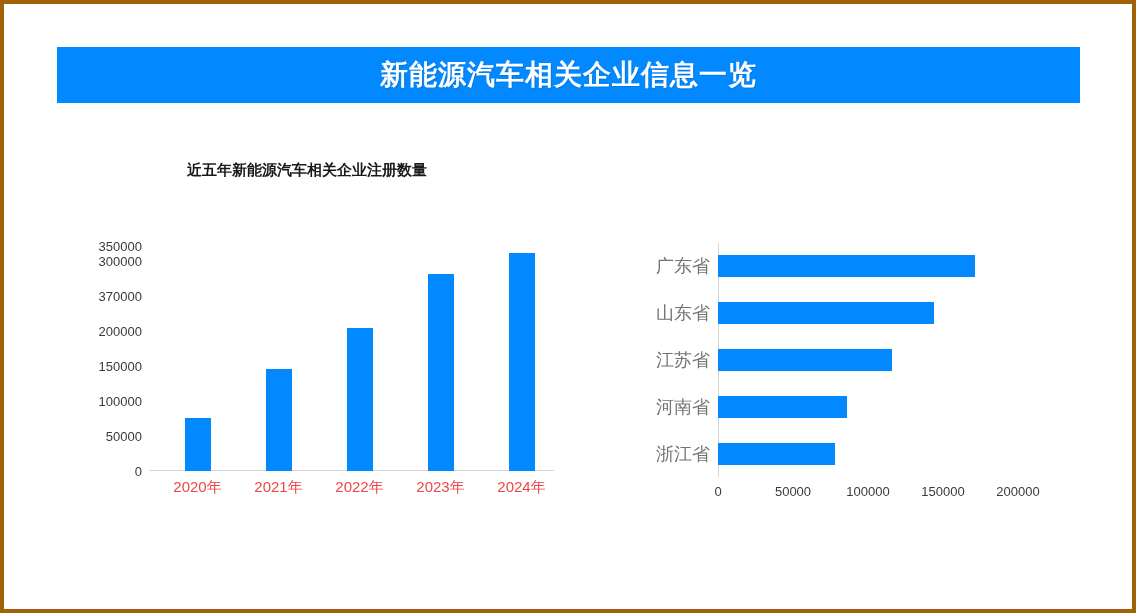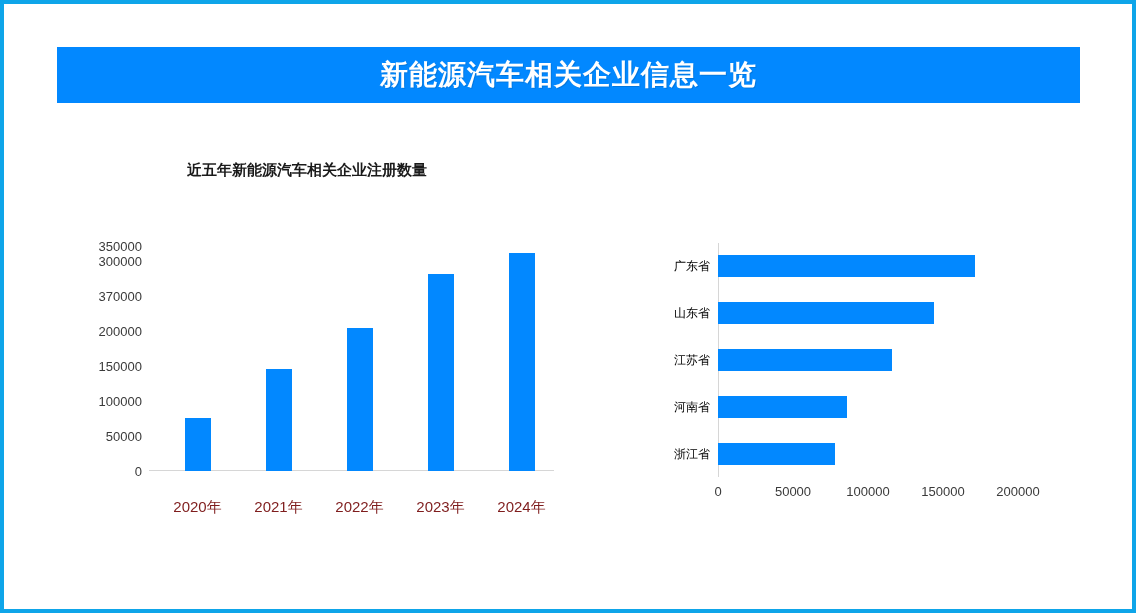--- a/index.html
+++ b/index.html
@@ -8,21 +8,21 @@
     background: #ffffff;
   }
   body {
     font-family: "Liberation Sans", "DejaVu Sans", sans-serif;
   }
   #page {
     position: relative;
     width: 1136px;
     height: 613px;
     box-sizing: border-box;
-    border: 4px solid #0ea5e9;
+    border: 4px solid #a16207;
     background: #ffffff;
     overflow: hidden;
   }
   
   #banner {
     position: absolute;
     left: 53px;
     top: 43px;
     width: 1023px;
     height: 56px;
@@ -84,25 +84,25 @@
     white-space: nowrap;
   }
   .vbar {
     position: absolute;
     bottom: 0;
     width: 26px;
     background: #0288ff;
   }
   .xtick {
     position: absolute;
-    top: 284px;
+    top: 264px;
     width: 90px;
     text-align: center;
     font-size: 15px;
-    color: #7f1d1d;
+    color: #ef4444;
     white-space: nowrap;
   }
 
   
   #right-chart {
     position: absolute;
     left: 620px;
     top: 235px;
     width: 440px;
     height: 270px;
@@ -126,22 +126,22 @@
     position: absolute;
     left: 0;
     height: 22px;
     background: #0288ff;
   }
   .cat-label {
     position: absolute;
     right: 354px;
     width: 120px;
     text-align: right;
-    font-size: 12px;
-    color: #000000;
+    font-size: 18px;
+    color: #737373;
     transform: translateY(-50%);
     white-space: nowrap;
   }
   .xtick-h {
     position: absolute;
     top: 245px;
     width: 100px;
     text-align: center;
     font-size: 13px;
     color: #3a3a3a;

